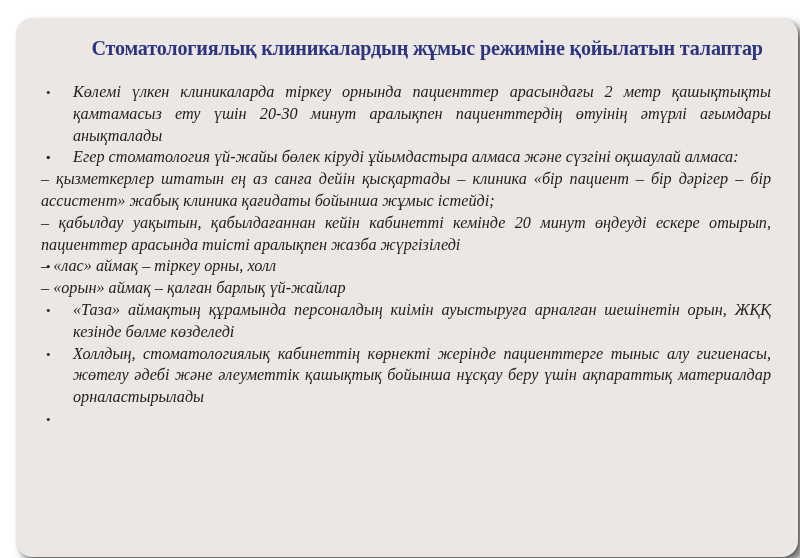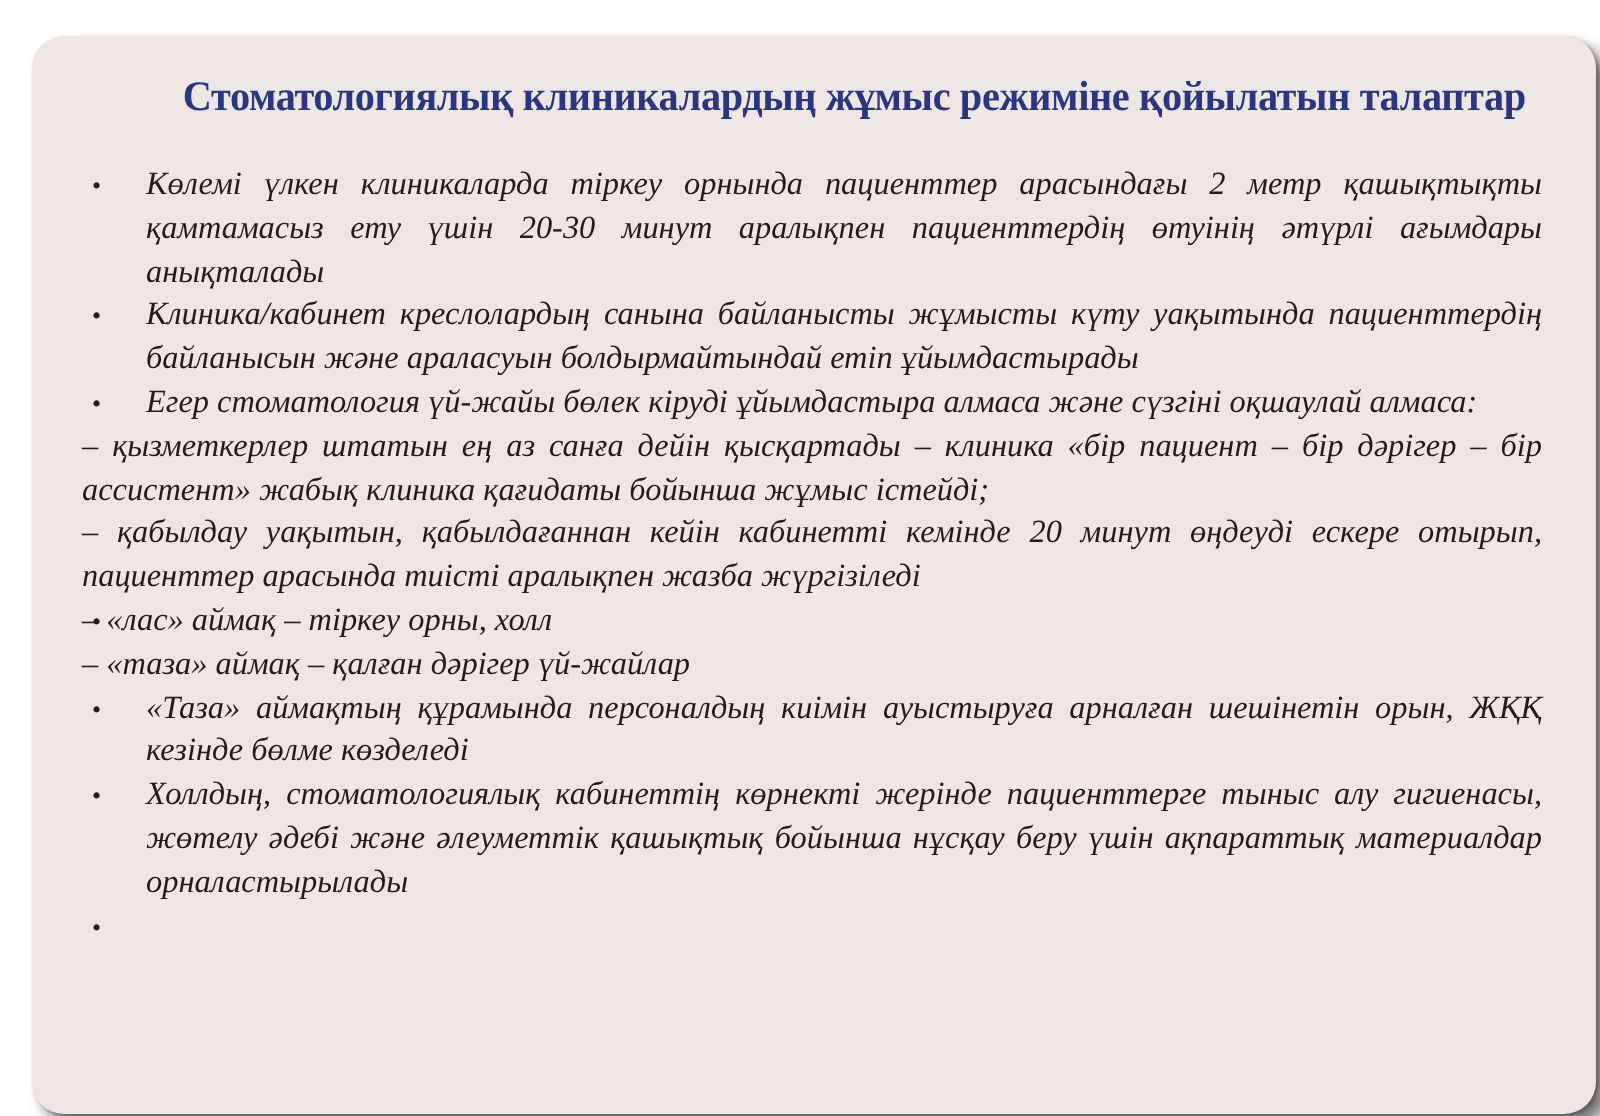--- a/index.html
+++ b/index.html
@@ -37,40 +37,39 @@
 <div class="panel">
   <div class="title">Стоматологиялық клиникалардың жұмыс режиміне қойылатын талаптар</div>
 
   <div class="content">
     <div class="item bullet">
       <span class="marker">•</span>
       <span>Көлемі үлкен клиникаларда тіркеу орнында пациенттер арасындағы 2 метр қашықтықты қамтамасыз ету үшін 20-30 минут аралықпен пациенттердің өтуінің әтүрлі ағымдары анықталады</span>
     </div>
     <div class="item bullet">
       <span class="marker">•</span>
-      <span>Клиника/кабинет креслолардың санына байланысты жұмысты күту уақытында пациенттердің байланысын және араласуын болдырмайтындай етіп ұйымдастырады</span>
     </div>
     <div class="item bullet">
       <span class="marker">•</span>
       <span>Егер стоматология үй-жайы бөлек кіруді ұйымдастыра алмаса және сүзгіні оқшаулай алмаса:</span>
     </div>
     <div class="item dash">
       <span>–  қызметкерлер штатын ең аз санға дейін қысқартады – клиника «бір пациент – бір дәрігер – бір ассистент» жабық клиника қағидаты бойынша жұмыс істейді;</span>
     </div>
     <div class="item dash">
       <span>– қабылдау уақытын, қабылдағаннан кейін кабинетті кемінде 20 минут өңдеуді ескере отырып, пациенттер арасында тиісті аралықпен жазба жүргізіледі</span>
     </div>
     <div class="item bullet">
       <span class="marker">•</span>
     </div>
     <div class="item dash">
       <span>–   «лас» аймақ – тіркеу орны, холл</span>
     </div>
     <div class="item dash">
-      <span>–  «таза» аймақ – қалған дәрігер үй-жайлар</span>
+      <span>–  «орын» аймақ – қалған барлық үй-жайлар</span>
     </div>
     <div class="item bullet">
       <span class="marker">•</span>
       <span>«Таза» аймақтың құрамында персоналдың киімін ауыстыруға арналған шешінетін орын, ЖҚҚ кезінде бөлме көзделеді</span>
     </div>
     <div class="item bullet">
       <span class="marker">•</span>
       <span>Холлдың, стоматологиялық кабинеттің көрнекті жерінде пациенттерге тыныс алу гигиенасы, жөтелу әдебі және әлеуметтік қашықтық бойынша нұсқау беру үшін ақпараттық материалдар орналастырылады</span>
     </div>
     <div class="item bullet">

